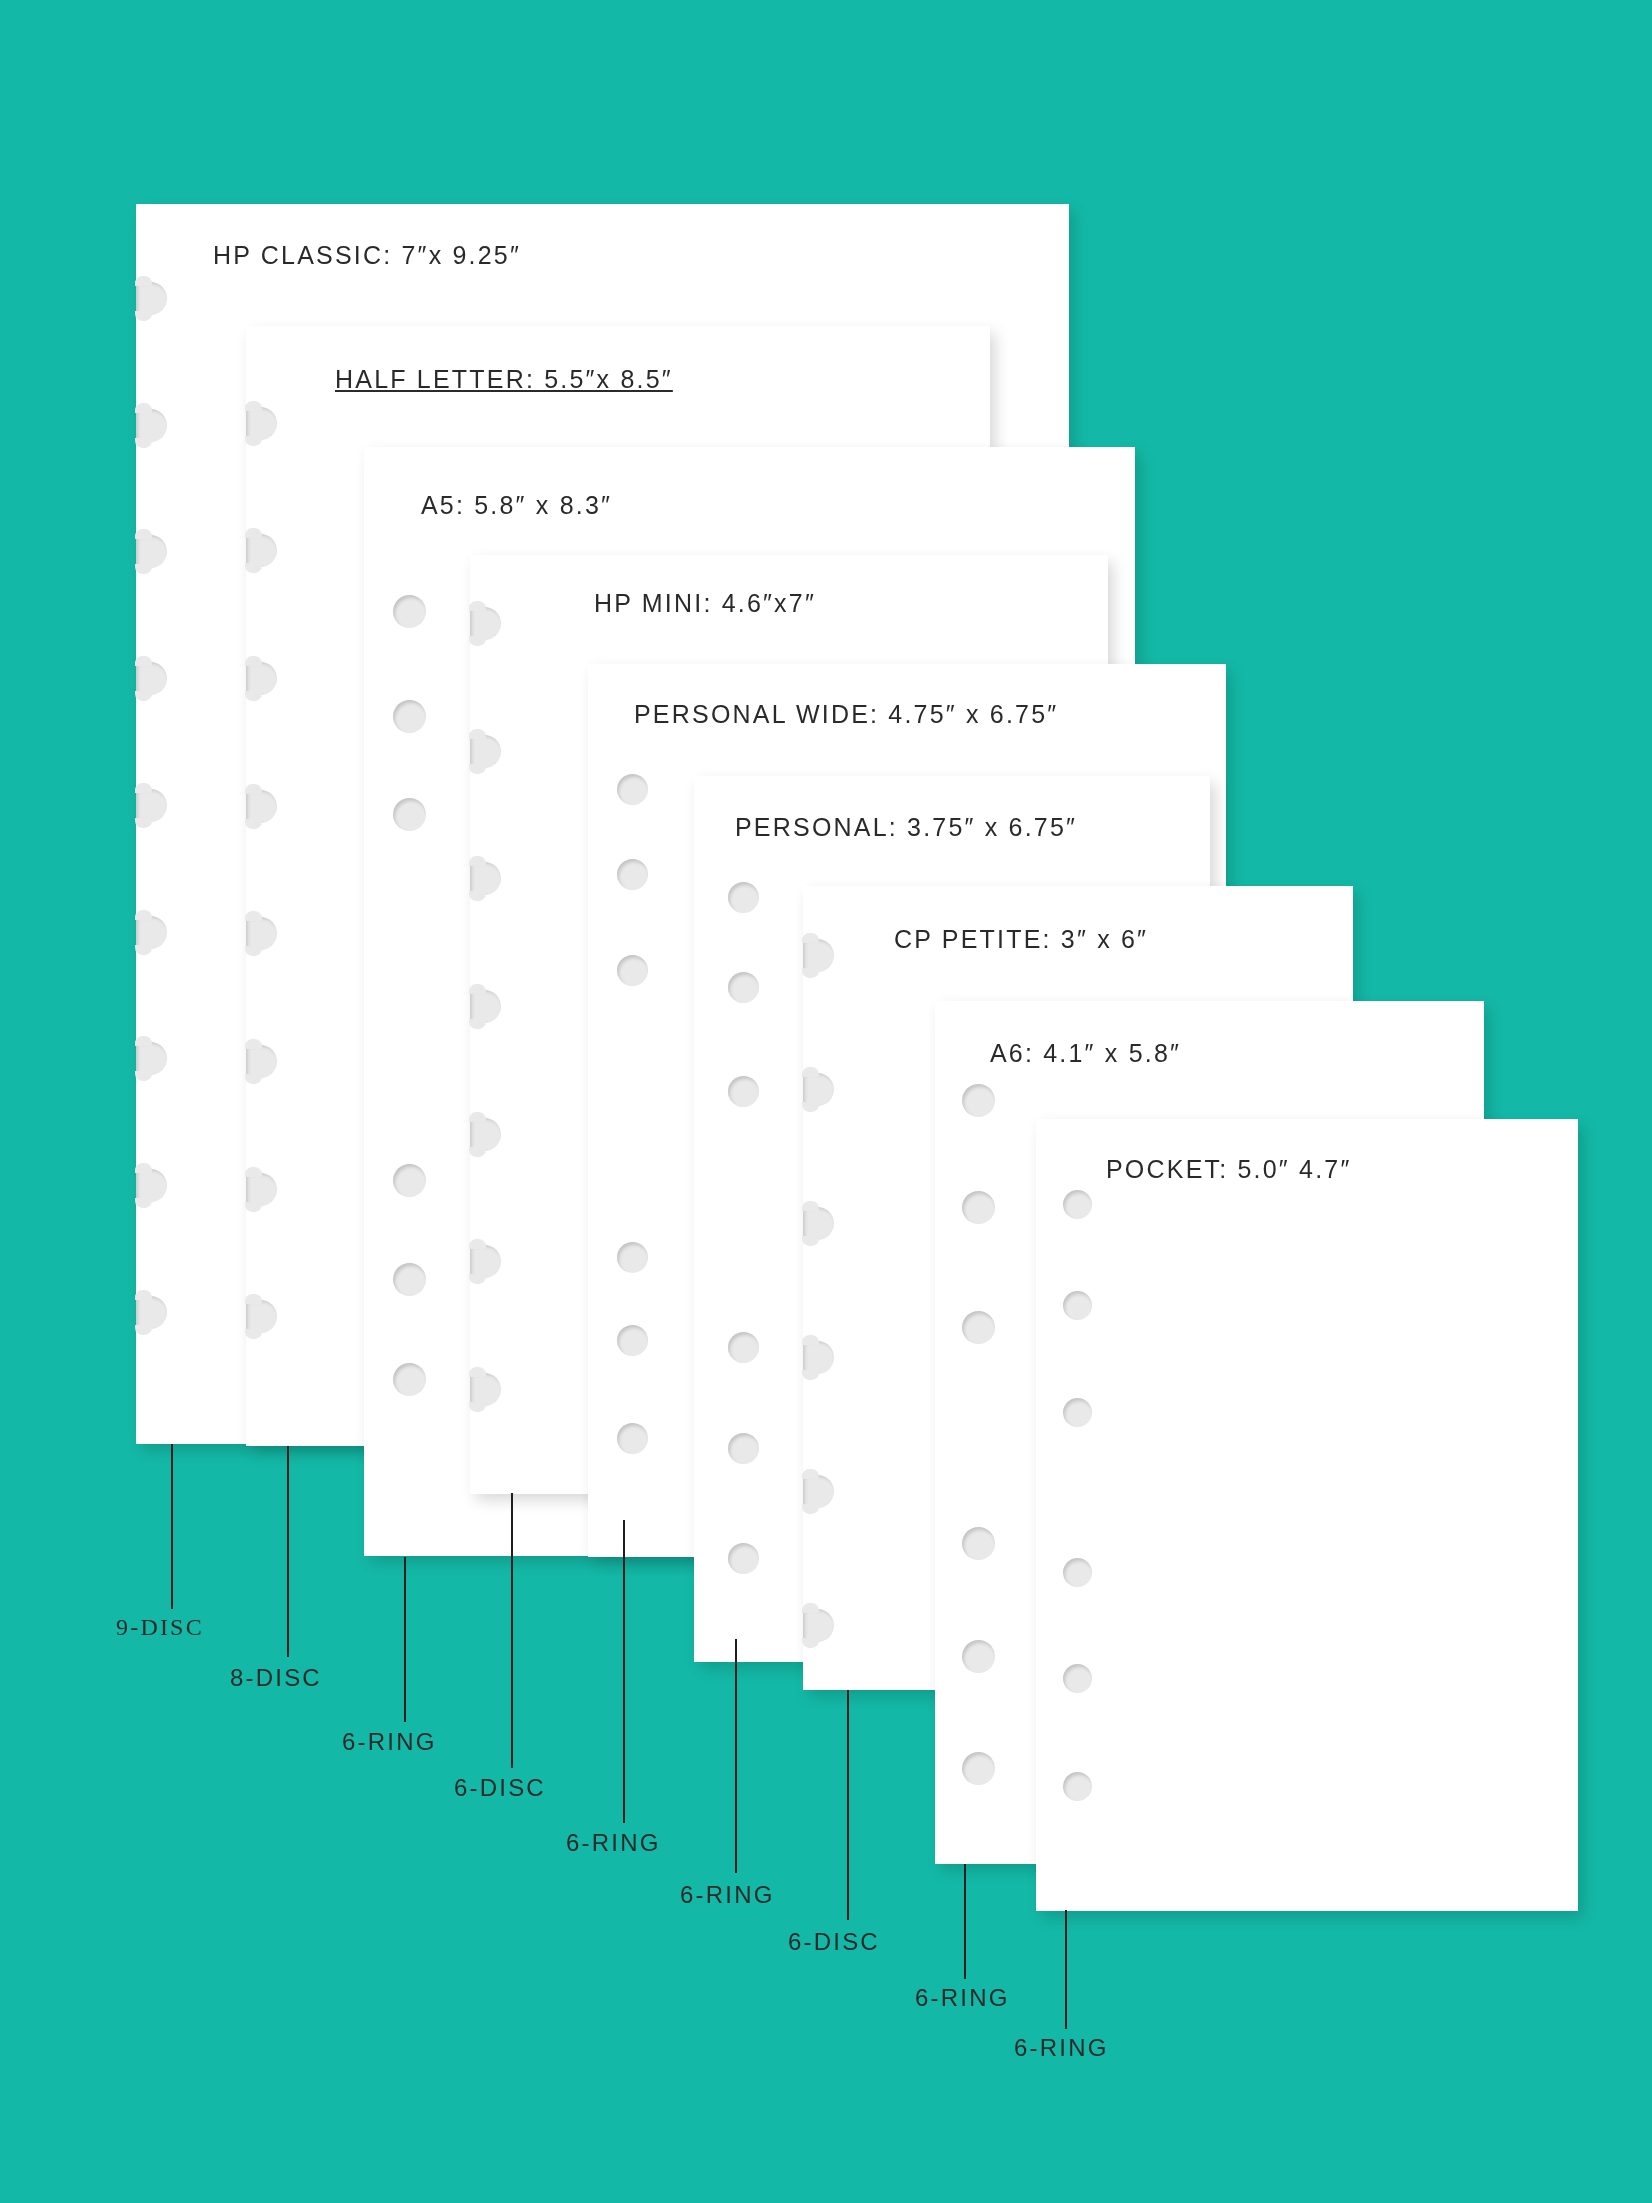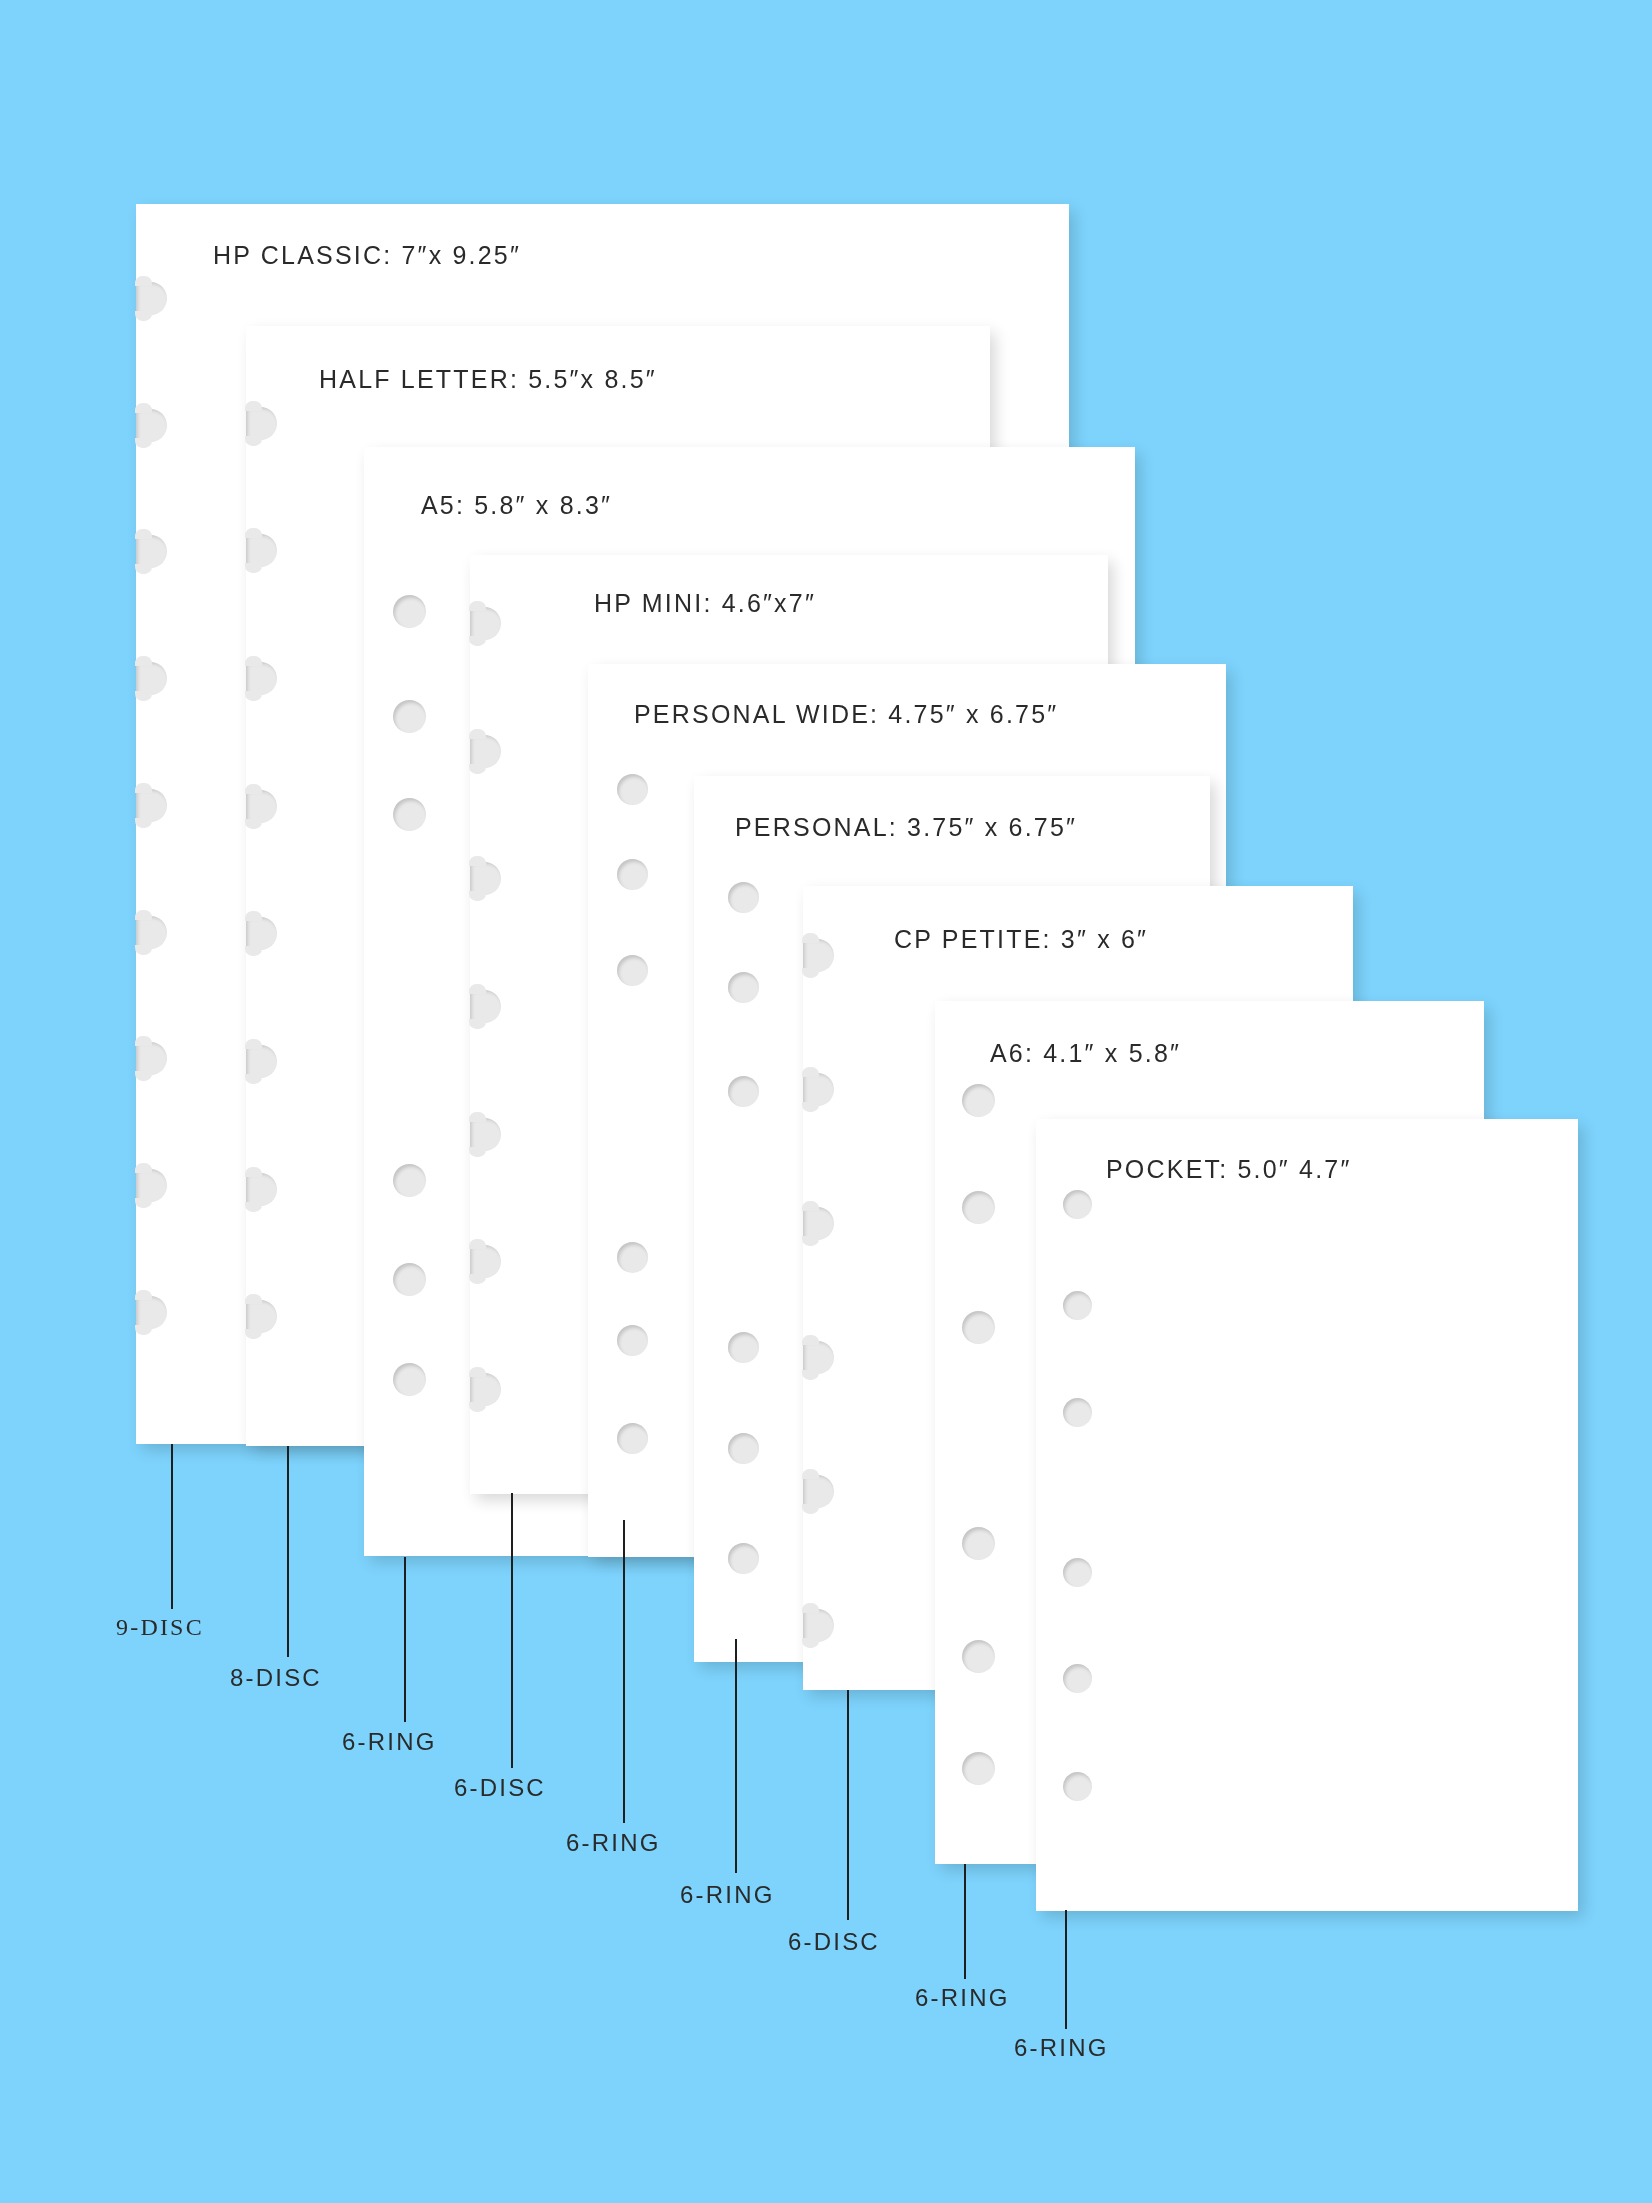--- a/index.html
+++ b/index.html
@@ -10,21 +10,21 @@
   body {
     width: 1653px;
     height: 2204px;
     font-family: "Liberation Sans", sans-serif;
     position: relative;
     overflow: hidden;
   }
   #stage {
     position: absolute;
     inset: 0;
-    background: #7dd3fc;
+    background: #14b8a6;
   }
   .sheet {
     position: absolute;
     background: #ffffff;
     box-shadow: 5.5px 7.3px 14.7px rgba(0,0,0,0.16);
   }
   .sheet-label {
     position: absolute;
     white-space: nowrap;
     color: #2a2a2a;
@@ -87,21 +87,21 @@
   <div class="hole-disc" style="left:136px; top:535px;"></div>
   <div class="hole-disc" style="left:136px; top:662px;"></div>
   <div class="hole-disc" style="left:136px; top:789px;"></div>
   <div class="hole-disc" style="left:136px; top:916px;"></div>
   <div class="hole-disc" style="left:136px; top:1042px;"></div>
   <div class="hole-disc" style="left:136px; top:1169px;"></div>
   <div class="hole-disc" style="left:136px; top:1296px;"></div>
 
   <div class="sheet" style="left:246px; top:326px; width:744px; height:1120px;">
   </div>
-  <div class="sheet-label" style="left:319px; top:365px;">HALF LETTER: 5.5″x 8.5″</div>
+  <div class="sheet-label" style="left:335px; top:365px;text-decoration:underline;">HALF LETTER: 5.5″x 8.5″</div>
   <div class="hole-disc" style="left:246px; top:407px;"></div>
   <div class="hole-disc" style="left:246px; top:534px;"></div>
   <div class="hole-disc" style="left:246px; top:662px;"></div>
   <div class="hole-disc" style="left:246px; top:790px;"></div>
   <div class="hole-disc" style="left:246px; top:917px;"></div>
   <div class="hole-disc" style="left:246px; top:1045px;"></div>
   <div class="hole-disc" style="left:246px; top:1173px;"></div>
   <div class="hole-disc" style="left:246px; top:1300px;"></div>
 
   <div class="sheet" style="left:364px; top:447px; width:771px; height:1109px;">

